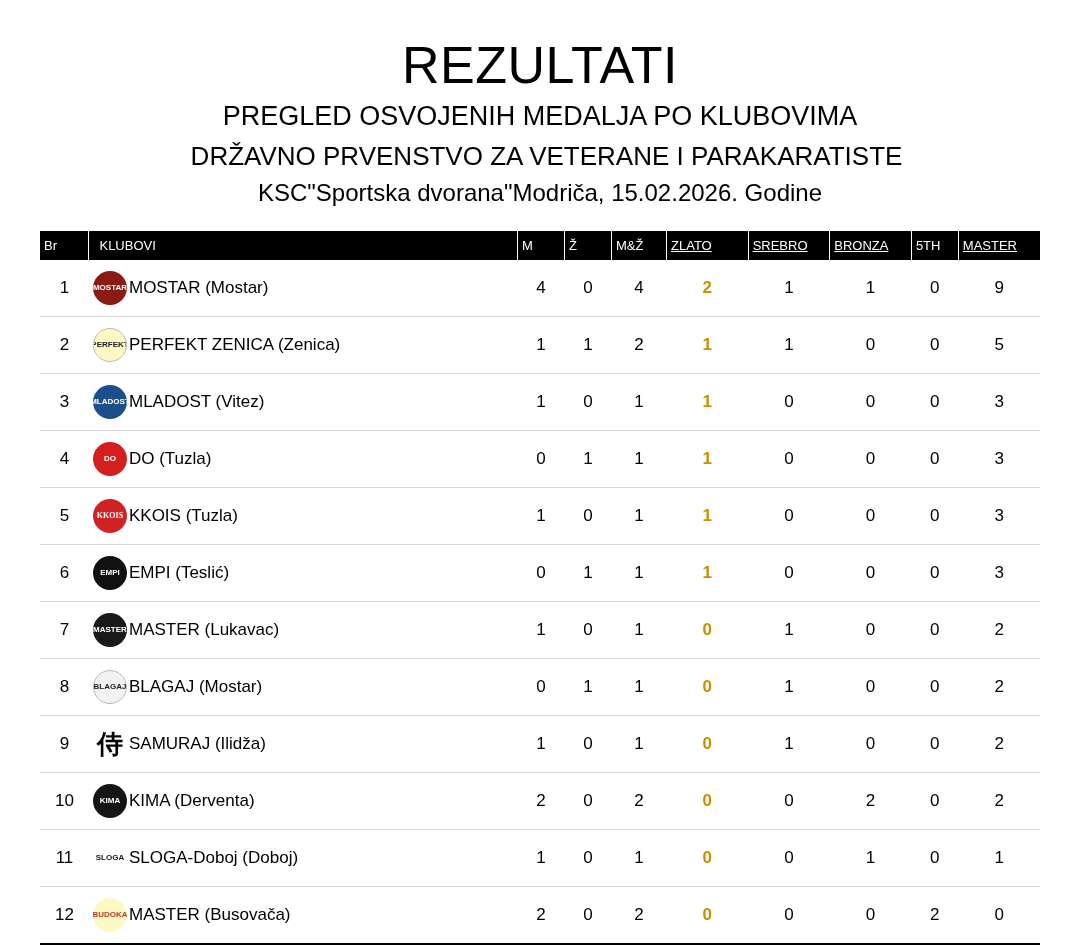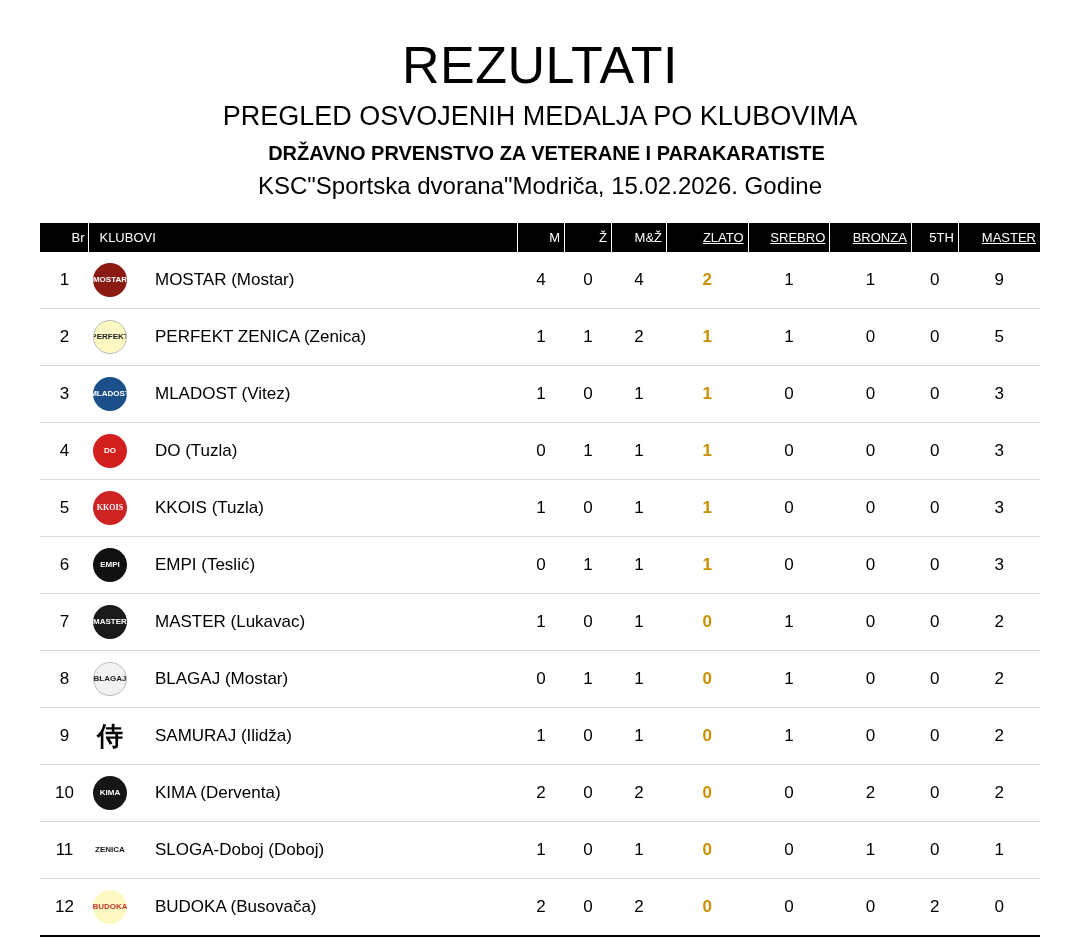--- a/index.html
+++ b/index.html
@@ -29,22 +29,22 @@
     line-height: 1.05;
     margin: 0 0 6px 0;
   }
   .title-sub1 {
     font-size: 27px;
     font-weight: 400;
     line-height: 1.3;
     margin: 0 0 6px 0;
   }
   .title-sub2 {
-    font-size: 20px;
-    font-weight: 700;
+    font-size: 26px;
+    font-weight: 400;
     line-height: 1.3;
     margin: 0 0 4px 13px;
   }
   .title-sub3 {
     font-size: 24px;
     font-weight: 400;
     line-height: 1.3;
     margin: 0 0 0 0;
   }
 
@@ -53,21 +53,21 @@
     width: 1000px;
     margin: 22px auto 0 auto;
     table-layout: fixed;
   }
   table.results thead th {
     background: #000000;
     color: #ffffff;
     font-size: 13px;
     font-weight: 400;
     padding: 7px 4px;
-    text-align: right;
+    text-align: left;
     border-right: 1px solid #ffffff;
     white-space: nowrap;
   }
   table.results thead th.th-br { width: 48px; }
   table.results thead th.th-club { width: 420px; text-align: left; padding-left: 10px; }
   table.results thead th.th-num { width: 46px; }
   table.results thead th.th-mz  { width: 54px; }
   table.results thead th.th-med { width: 80px; text-decoration: underline; }
   table.results thead th:last-child { border-right: none; }
 
@@ -80,21 +80,21 @@
   }
   table.results tbody tr { border-bottom: 1px solid #d9d9d9; }
   td.c-rank { width: 48px; text-align: right; padding-right: 12px; font-size: 16px; }
   td.c-club {
     text-align: left;
     padding-left: 0;
   }
   .club-cell {
     display: flex;
     align-items: center;
-    gap: 28px;
+    gap: 2px;
   }
   .club-name { font-size: 17px; white-space: nowrap; }
   .gold-val { color: #c79100; font-weight: 700; }
   .logo {
     width: 34px;
     height: 34px;
     border-radius: 50%;
     flex: 0 0 34px;
     display: flex;
     align-items: center;
@@ -320,40 +320,40 @@
         <td>0</td>
         <td>2</td>
         <td>0</td>
         <td>2</td>
       </tr>
 
       <tr>
         <td class="c-rank">11</td>
         <td class="c-club">
           <div class="club-cell">
-            <span class="logo" style="background:#ffffff;color:#1a1a1a;">ZENICA</span>
+            <span class="logo" style="background:#ffffff;color:#1a1a1a;">SLOGA</span>
             <span class="club-name">SLOGA-Doboj (Doboj)</span>
           </div>
         </td>
         <td>1</td>
         <td>0</td>
         <td>1</td>
         <td class="gold-val">0</td>
         <td>0</td>
         <td>1</td>
         <td>0</td>
         <td>1</td>
       </tr>
 
       <tr>
         <td class="c-rank">12</td>
         <td class="c-club">
           <div class="club-cell">
             <span class="logo" style="background:#fef9c3;color:#c0392b;text-align:right;">BUDOKA</span>
-            <span class="club-name">BUDOKA (Busovača)</span>
+            <span class="club-name">MASTER (Busovača)</span>
           </div>
         </td>
         <td>2</td>
         <td>0</td>
         <td>2</td>
         <td class="gold-val">0</td>
         <td>0</td>
         <td>0</td>
         <td>2</td>
         <td>0</td>

